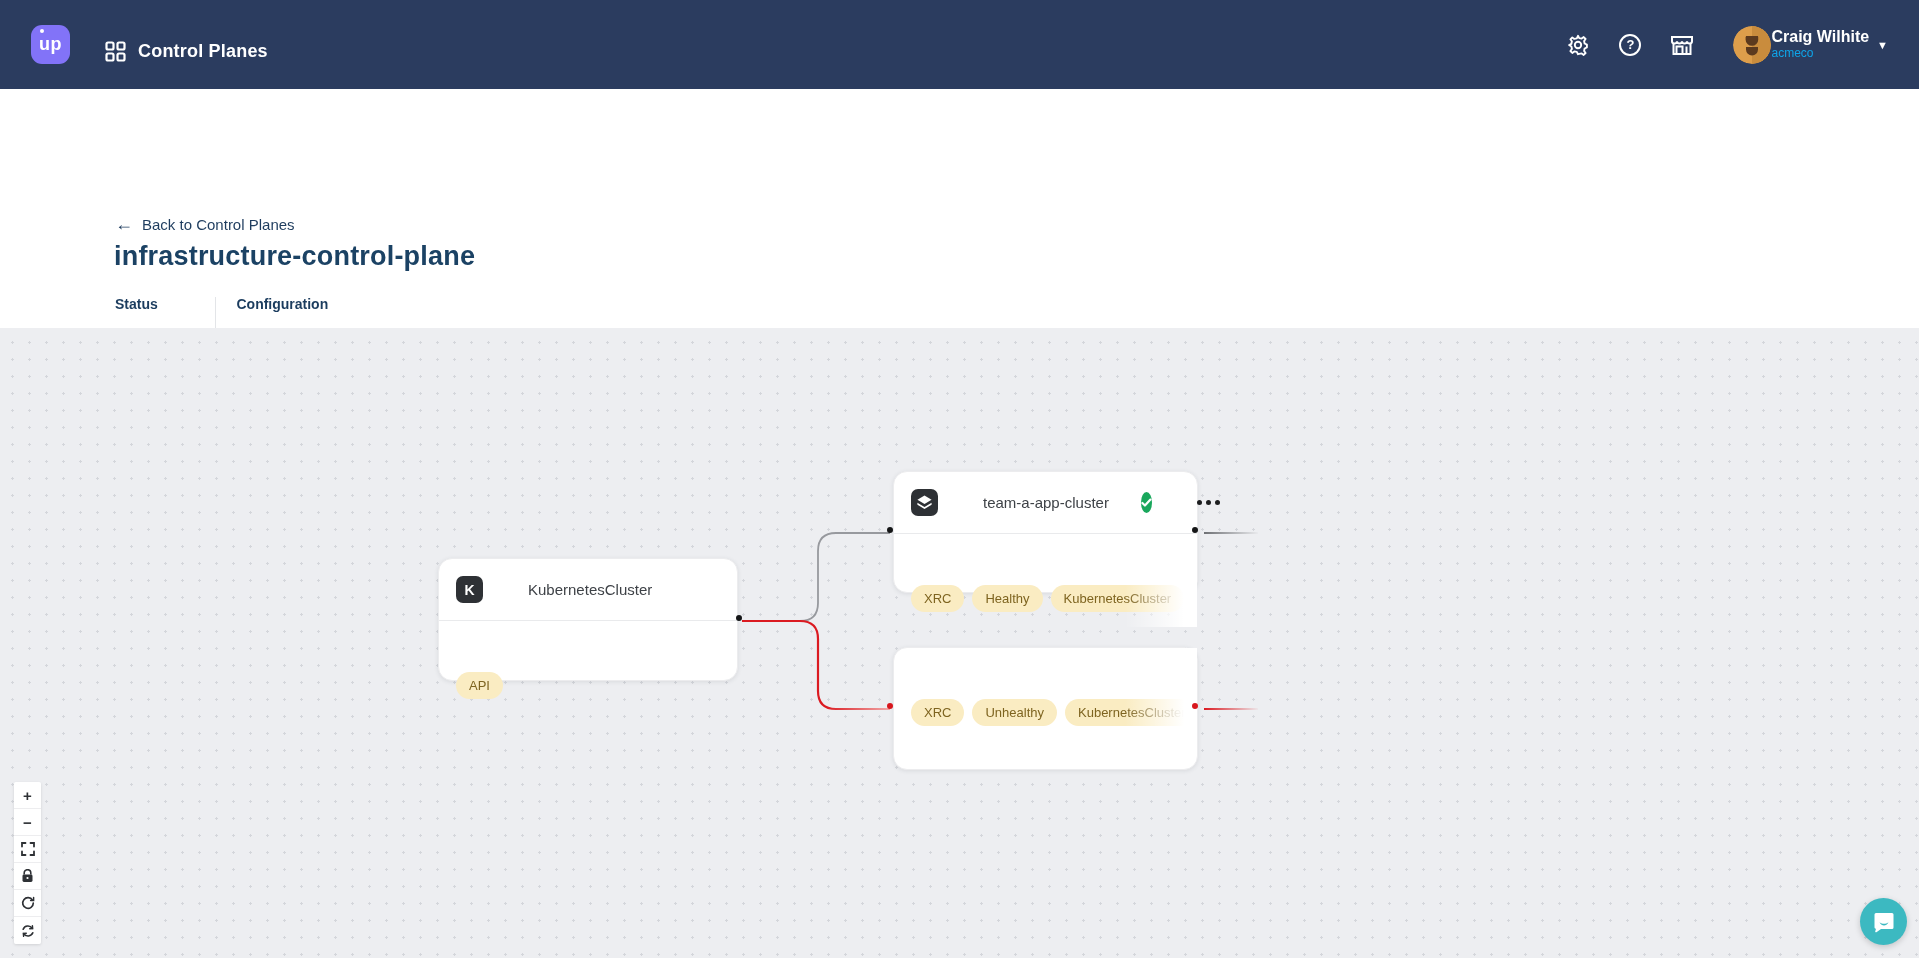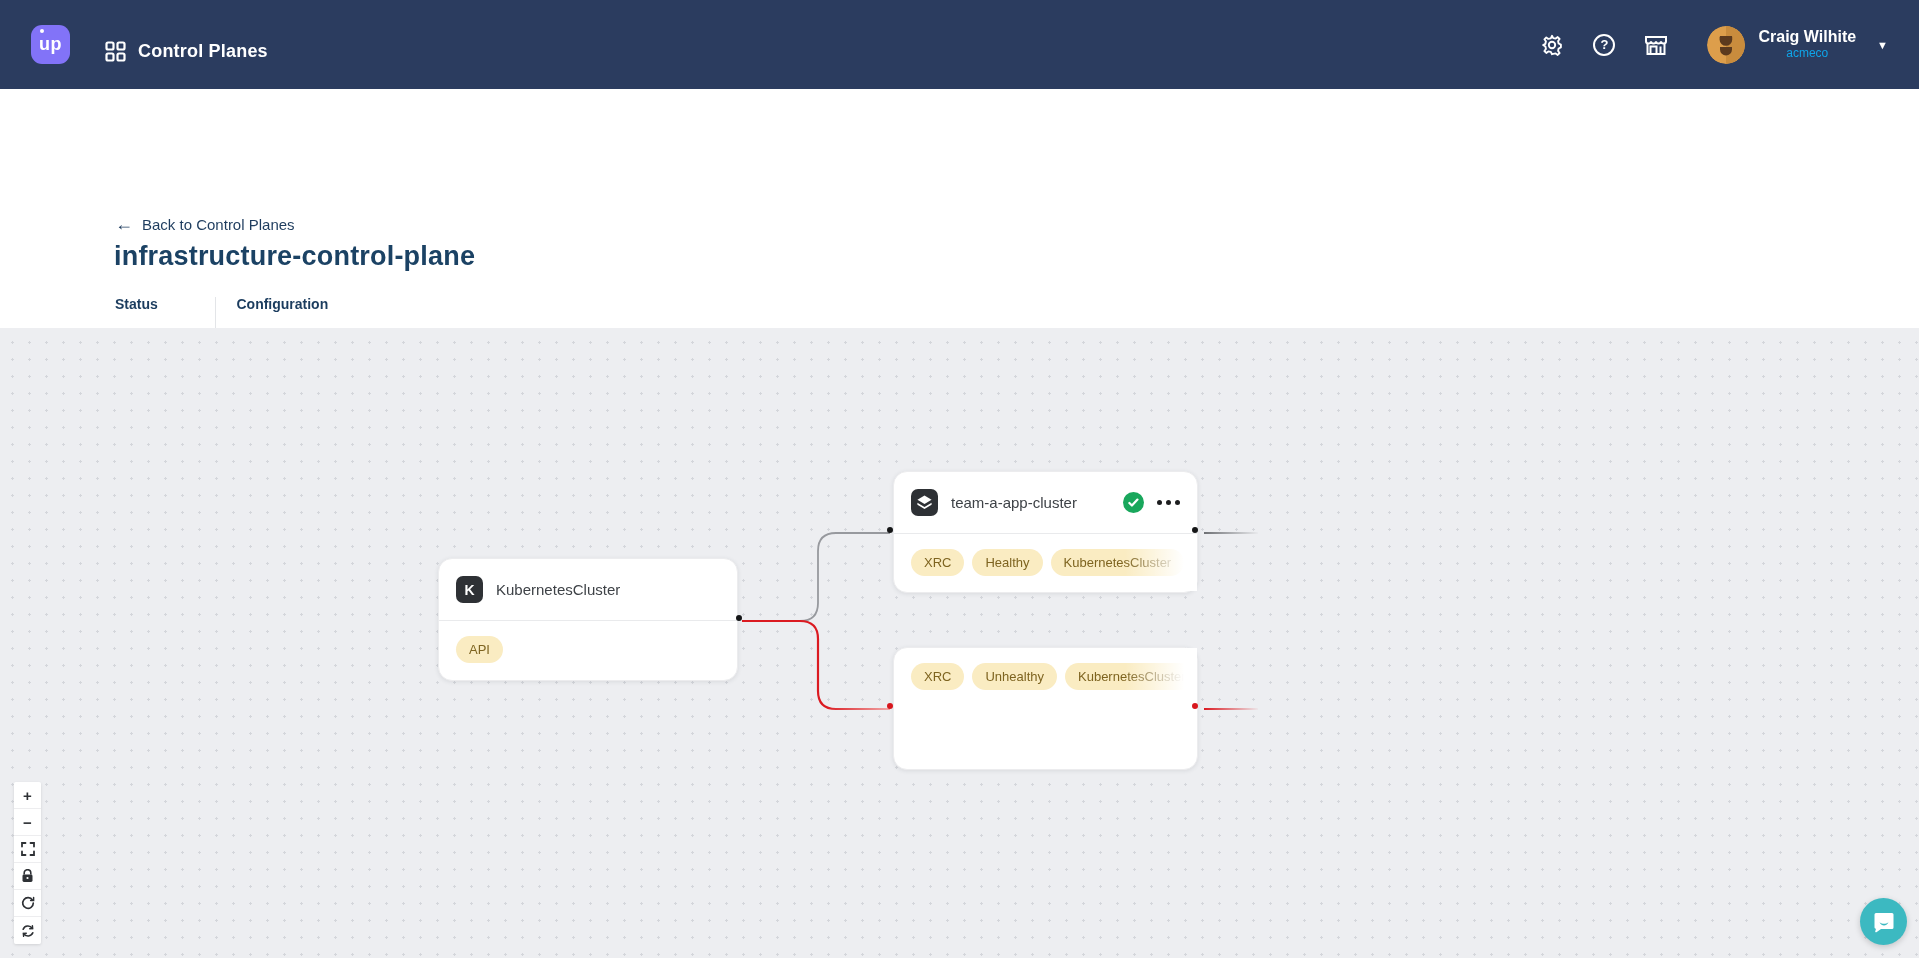--- a/index.html
+++ b/index.html
@@ -19,21 +19,21 @@
               align-items:center; gap:12px; }
   .app-title { color:#fff; font-size:18px; font-weight:bold; letter-spacing:.2px; }
   .grid-icon svg { display:block; }
   .top-actions { position:absolute; right:31px; top:0; height:89px; display:flex;
                  align-items:center; gap:14px; }
   .icon-btn { width:38px; height:38px; display:flex; align-items:center; justify-content:center;
               color:#fff; cursor:pointer; }
   .help-circle { width:22px; height:22px; border:2px solid #fff; border-radius:50%;
                  display:flex; align-items:center; justify-content:center;
                  font-size:13px; font-weight:bold; color:#fff; }
-  .user-chip { display:flex; align-items:center; gap:13px; margin-left:18px; cursor:pointer;text-align:center; }
+  .user-chip { display:flex; align-items:center; margin-left:18px; cursor:pointer; }
   .avatar { width:38px; height:38px; border-radius:50%; overflow:hidden; flex:0 0 auto; }
   .user-text { line-height:1.15; }
   .user-name { color:#fff; font-size:16px; font-weight:bold; }
   .user-org { color:#0ea5e9; font-size:12px; }
   .caret { color:#fff; font-size:11px; margin-left:8px; }
 
   
   .page-head { position:absolute; top:89px; left:0; width:1919px; height:239px; background:#fff; }
   .back-link { position:absolute; left:115px; top:126px; display:flex; align-items:center;
                gap:9px; color:#1E3C5E; font-size:15px; cursor:pointer; }
@@ -58,34 +58,34 @@
   
   .canvas { position:absolute; top:328px; left:0; width:1919px; height:630px;
             background-color:#EDEEF1;
             background-image:radial-gradient(#D4D6DB 1.1px, rgba(0,0,0,0) 1.2px);
             background-size:17px 17px; background-position:4px 6px; }
   .edges { position:absolute; left:0; top:0; width:1919px; height:630px; pointer-events:none; }
 
   .node { position:absolute; background:#fff; border:1px solid #ECECEE; border-radius:14px;
           box-shadow:0 1px 4px rgba(40,45,60,.10); cursor:grab; }
   .node-head { height:62px; display:flex; align-items:center; padding:0 17px;
-               border-bottom:1px solid #E9EAEC; }
+               border-bottom:1px solid #E9EAEC;gap:32px; }
   .node-icon { width:27px; height:27px; border-radius:7px; background:#2E3135; color:#fff;
                display:flex; align-items:center; justify-content:center; flex:0 0 auto;
                font-size:14px; font-weight:bold; }
   .node-title { margin-left:13px; font-size:15px; color:#3E4247; white-space:nowrap; }
   .node-status { margin-left:auto; width:21px; height:21px; border-radius:50%;
                  display:flex; align-items:center; justify-content:center; }
   .node-status.healthy { background:#19A75C; }
   .node-status.unhealthy { background:#DE1B22; }
   .dots-menu { margin-left:13px; display:flex; gap:4px; cursor:pointer; }
   .dots-menu span { width:5px; height:5px; border-radius:50%; background:#1C1D1F; }
   .badge-row { position:relative; display:flex; gap:8px; padding:15px 17px; overflow:hidden; }
   .badge { background:#FAECC2; color:#7E6420; font-size:13px; padding:6px 13px;
-           border-radius:14px; white-space:nowrap; flex:0 0 auto; }
+           border-radius:14px; white-space:nowrap; flex:0 0 auto;margin-top:36px; }
   .badge-fade { position:absolute; top:0; right:0; bottom:0; width:72px;
                 background:linear-gradient(to right, rgba(255,255,255,0), #fff 82%); }
 
   .handle { position:absolute; width:6px; height:6px; border-radius:50%;
             background:#fff; border:3.5px solid #141516; z-index:6; }
   .handle.red { border-color:#D8161D; }
 
   
   .flow-controls { position:absolute; left:14px; top:454px; width:27px;
                    box-shadow:0 1px 3px rgba(0,0,0,.12); border-radius:2px; overflow:hidden; }

